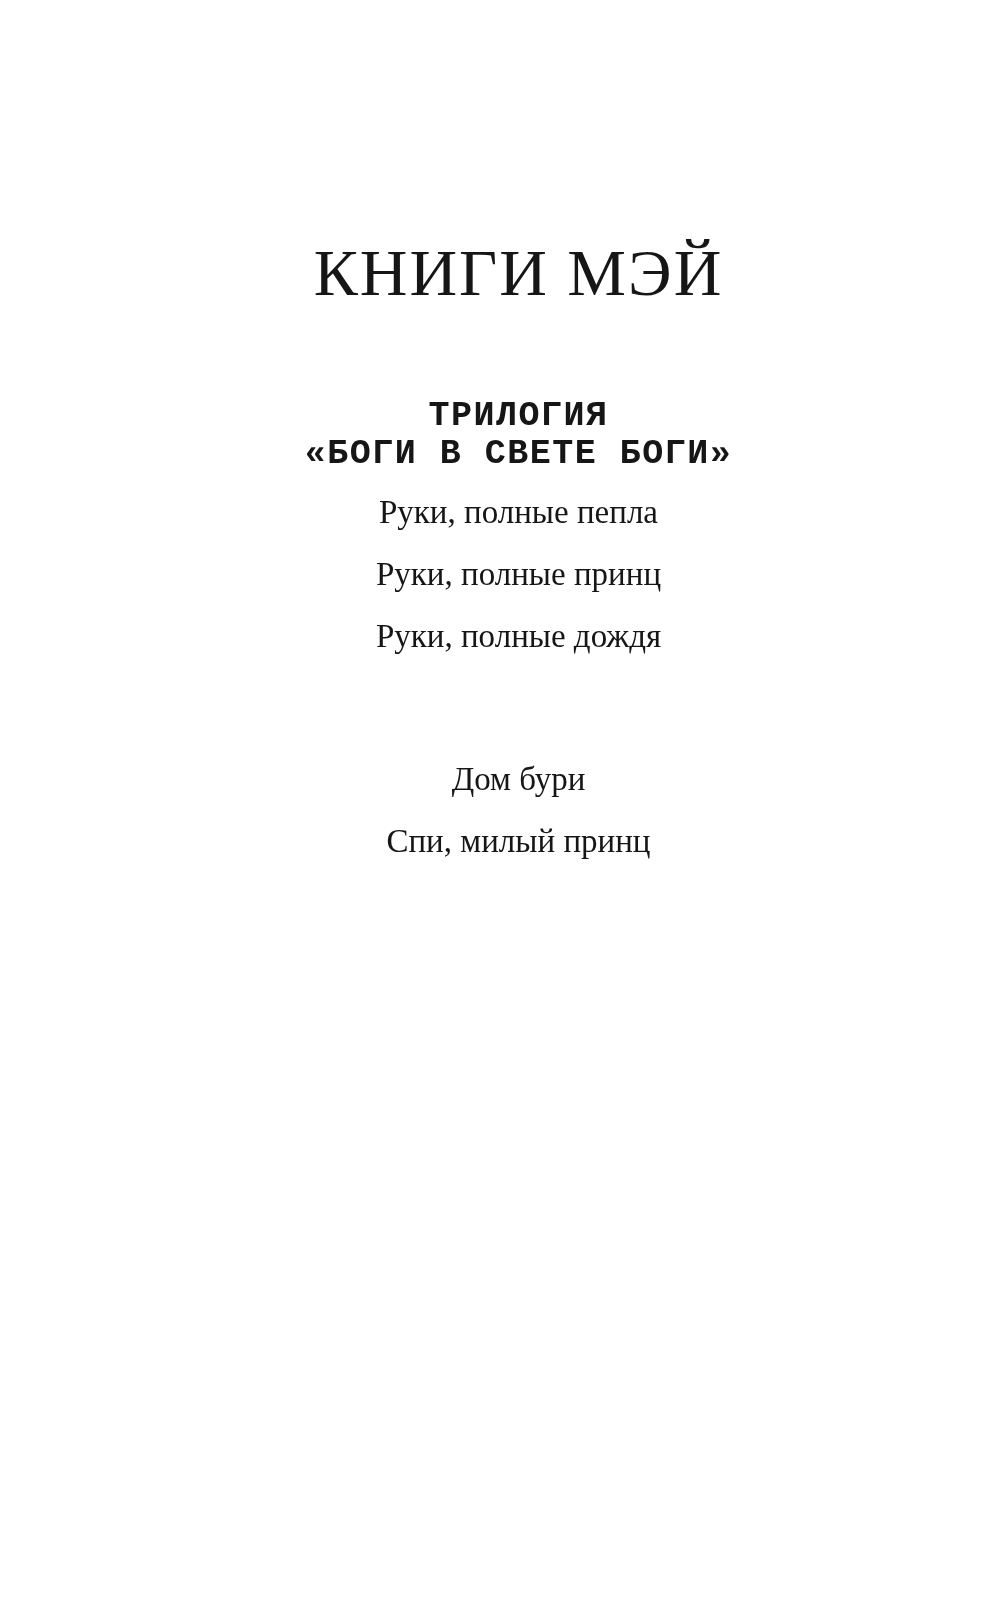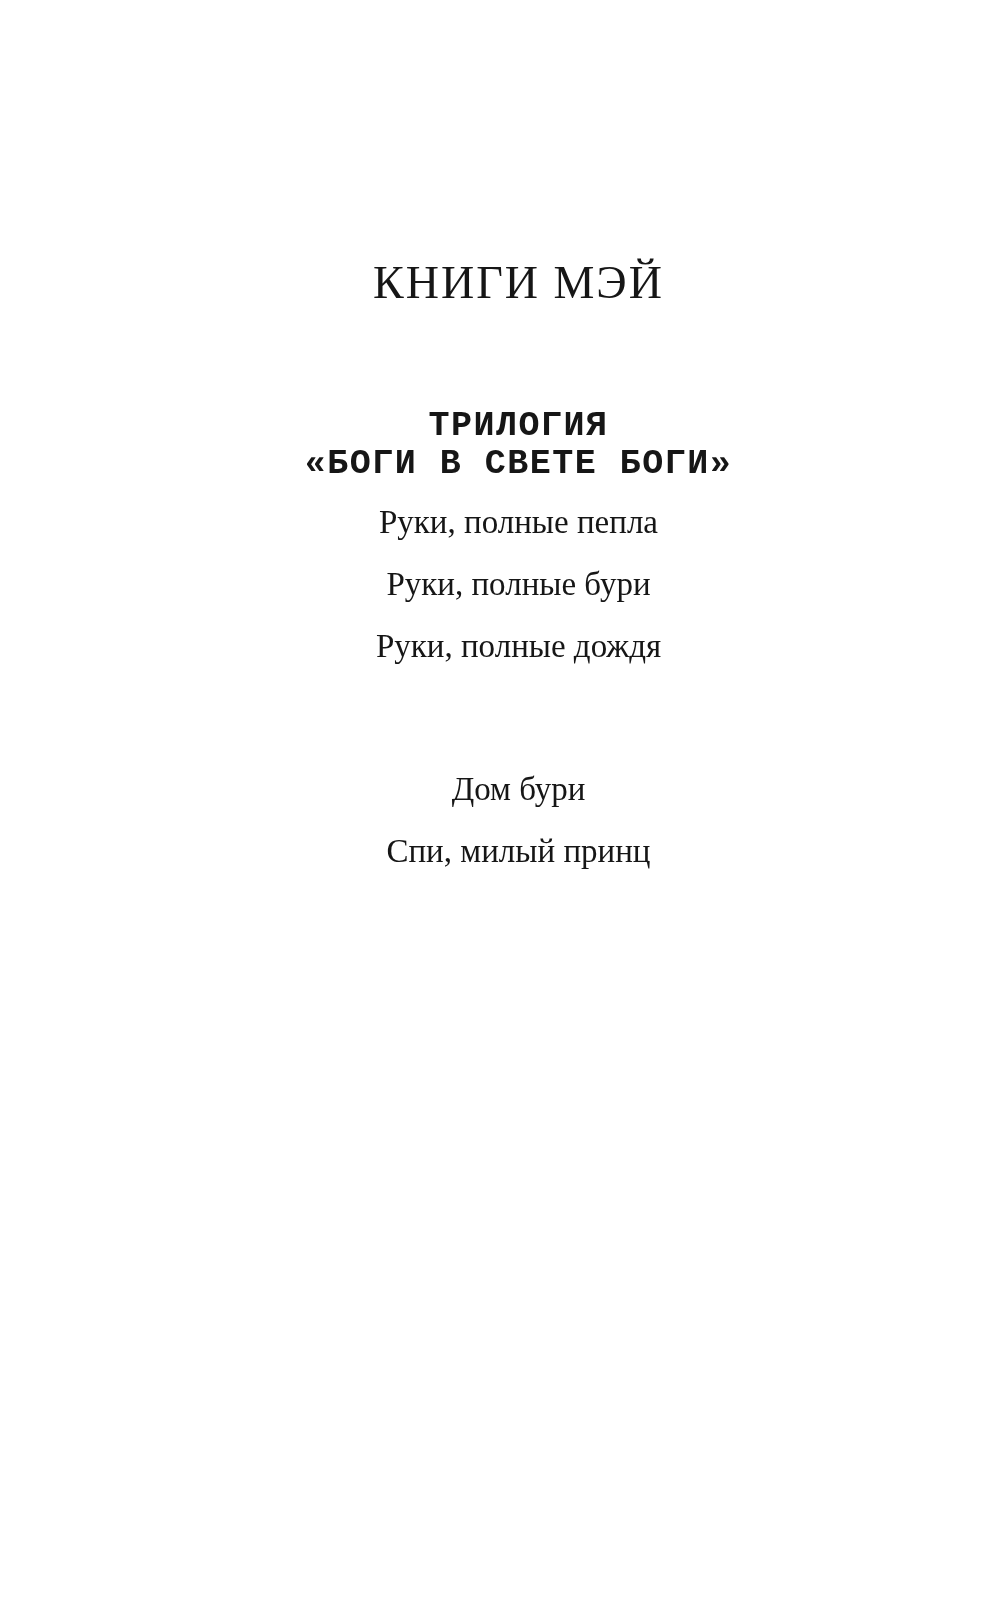--- a/index.html
+++ b/index.html
@@ -20,22 +20,22 @@
     background: #ffffff;
     box-sizing: border-box;
   }
   
   .content {
     box-sizing: border-box;
     padding: 238px 0 0 37px;
     text-align: center;
   }
   .page-title {
-    margin: 10px;
-    font-size: 46px;
+    margin: 0;
+    font-size: 66px;
     line-height: 70px;
     font-weight: 400;
     letter-spacing: 2px;
     white-space: nowrap;
   }
   .section {
     margin: 0;
   }
   .section--standalone {
     margin-top: 103px;
@@ -68,21 +68,21 @@
   <div class="content">
 
     <h1 class="page-title">КНИГИ МЭЙ</h1>
 
     <section class="section section--trilogy">
       <h2 class="section-heading">
         <span class="heading-line">ТРИЛОГИЯ</span>
         <span class="heading-line">«БОГИ В СВЕТЕ БОГИ»</span>
       </h2>
       <p class="book">Руки, полные пепла</p>
-      <p class="book">Руки, полные бури</p>
+      <p class="book">Руки, полные принц</p>
       <p class="book">Руки, полные дождя</p>
     </section>
 
     <section class="section section--standalone">
       <p class="book">Дом бури</p>
       <p class="book">Спи, милый принц</p>
     </section>
 
   </div>
 </main>

